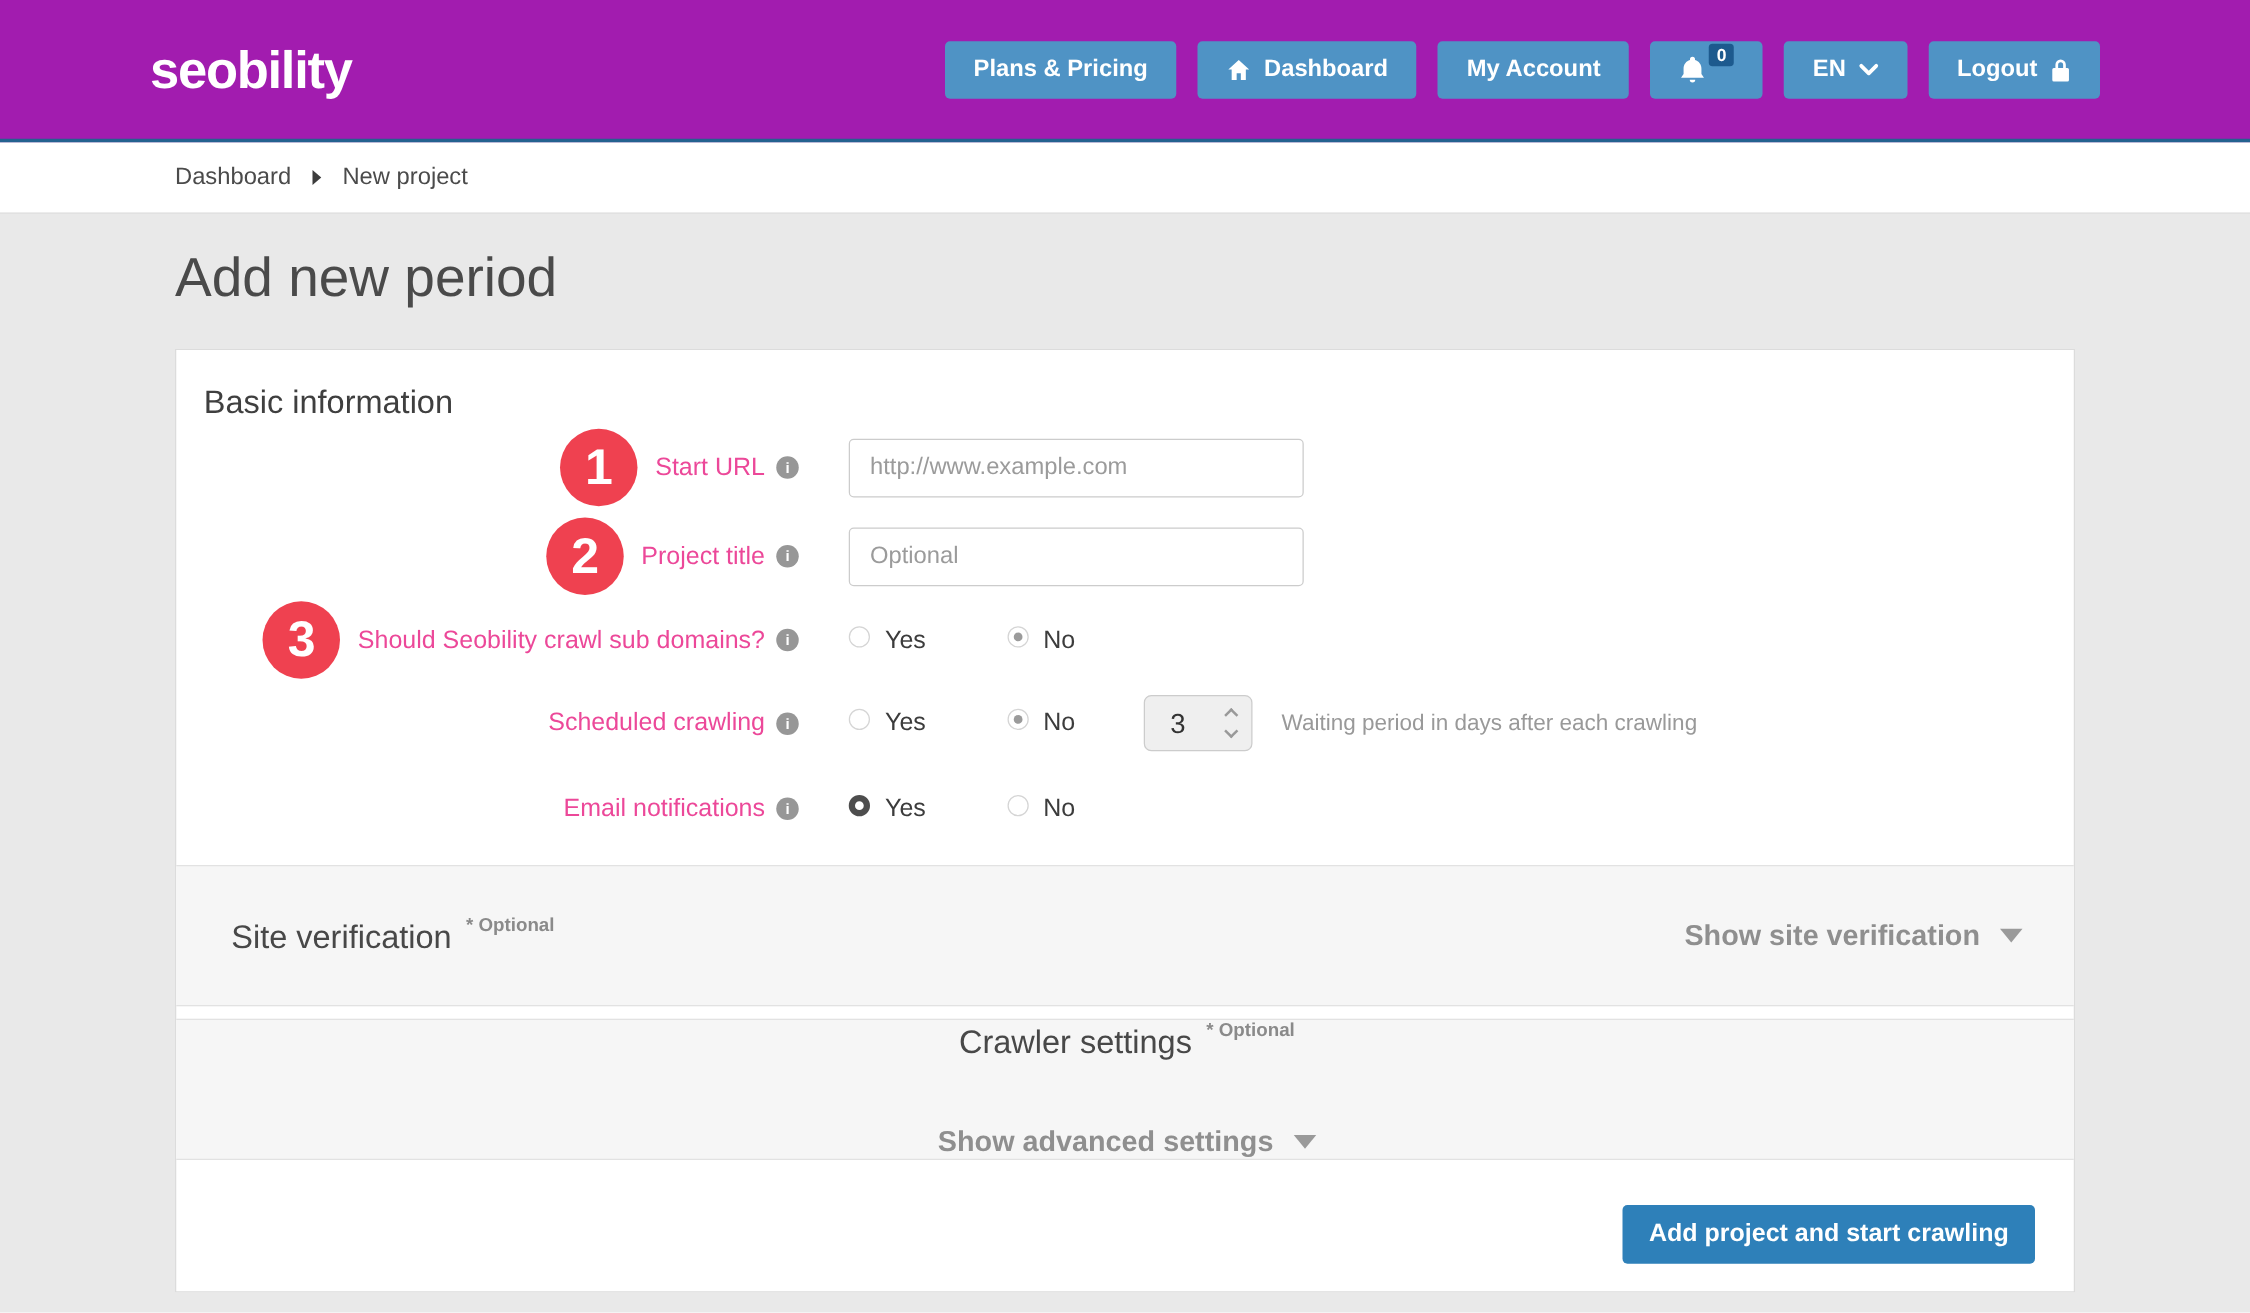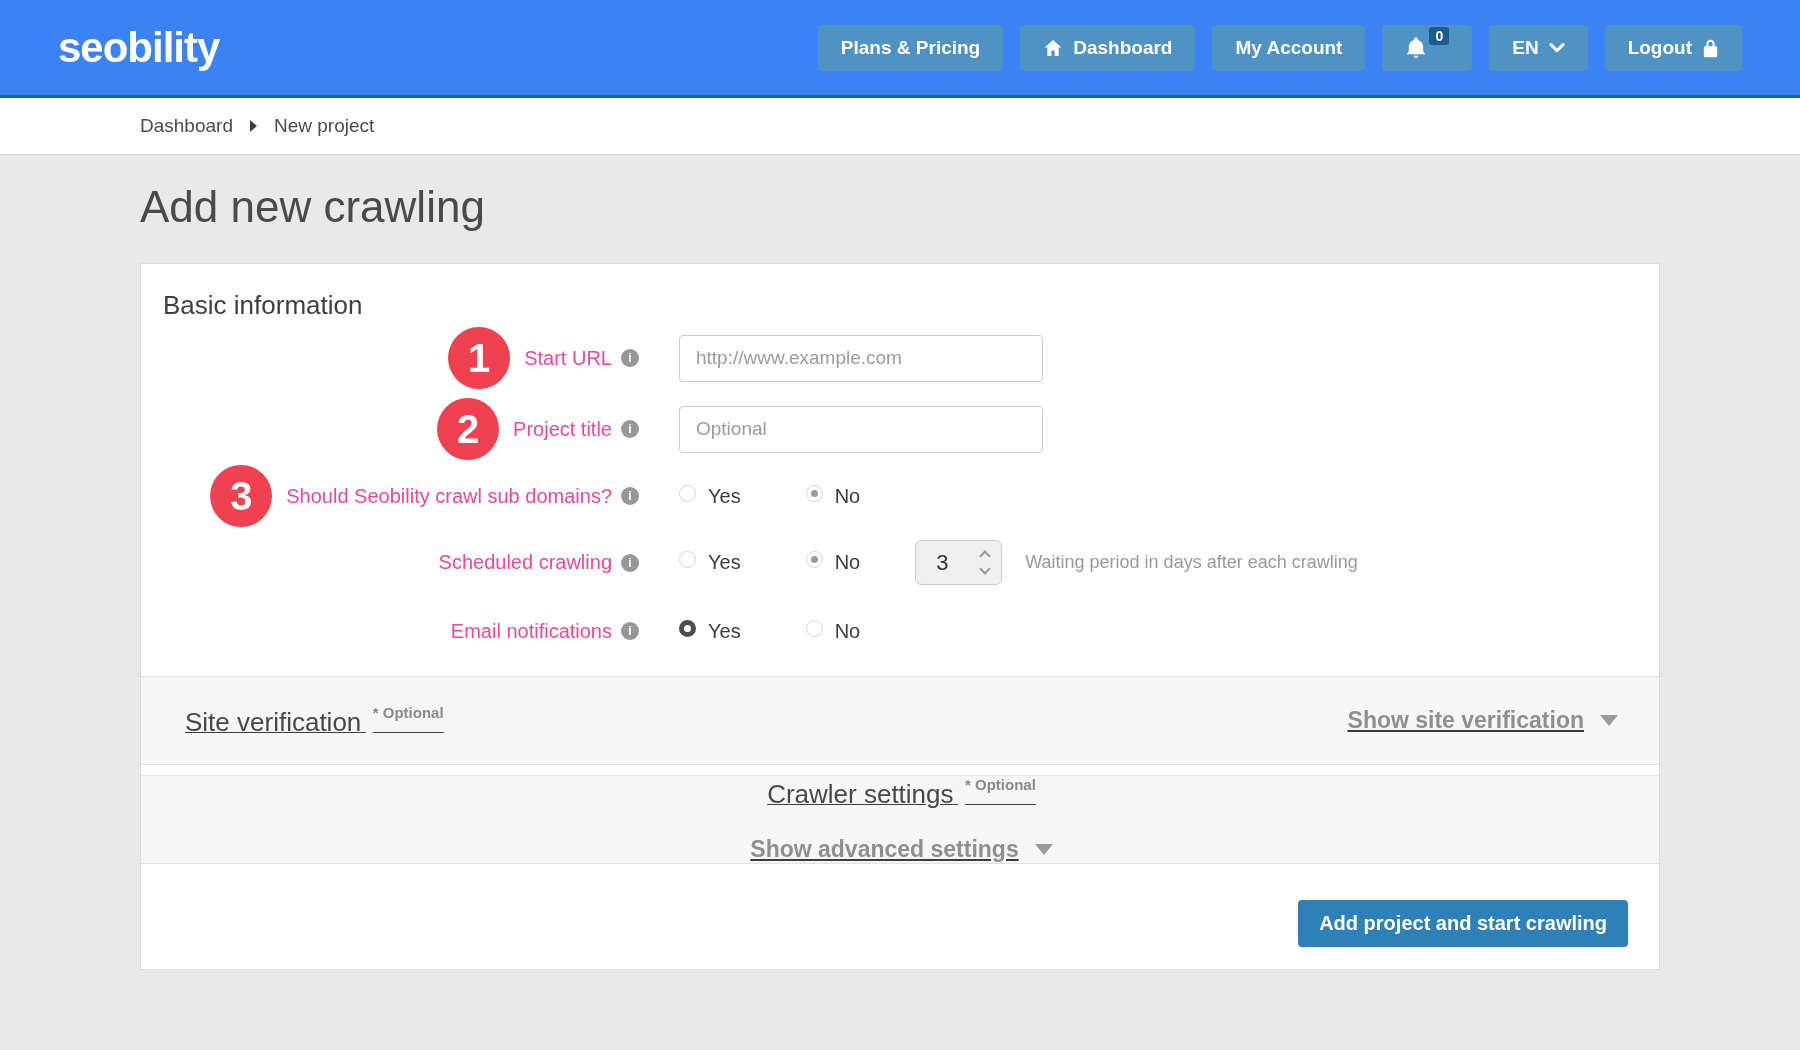--- a/index.html
+++ b/index.html
@@ -6,27 +6,27 @@
   html, body { width: 1800px; height: 1050px; }
   body {
     font-family: "Liberation Sans", "DejaVu Sans", sans-serif;
     background: #e9e9e9;
     overflow: hidden;
     color: #3c3c3c;
   }
 
   
   .header {
-    height: 98px;
-    background: #3b82f6;
+    height: 114px;
+    background: #a21caf;
     border-bottom: 3px solid #24628f;
     display: flex;
     align-items: center;
     justify-content: space-between;
-    padding: 0 58px;
+    padding: 0 120px;
   }
   .logo {
     color: #ffffff;
     font-size: 42px;
     font-weight: bold;
     letter-spacing: -1px;
     cursor: pointer;
   }
   .nav { display: flex; align-items: center; gap: 17px; }
   .nav-btn {
@@ -184,29 +184,28 @@
   }
   .spinner-value { font-size: 22px; color: #333333; }
   .spinner-arrows { display: flex; flex-direction: column; gap: 5px; }
   .chev { width: 8px; height: 8px; border-right: 2px solid #999; border-bottom: 2px solid #999; }
   .chev.up   { transform: rotate(-135deg); margin-top: 3px; }
   .chev.down { transform: rotate(45deg);   margin-bottom: 3px; }
   .hint-text { font-size: 18px; color: #999999; margin-left: 23px; white-space: nowrap; }
 
   
   .collapse-section {
-    height: 89px;
+    height: 113px;
     background: #f6f6f6;
     border-top: 1px solid #e2e2e2;
     border-bottom: 1px solid #e2e2e2;
     display: flex;
     align-items: center;
     justify-content: space-between;
     padding: 0 41px 0 44px;
-    text-decoration: underline;
   }
   .collapse-section + .collapse-section { margin-top: 10px; flex-direction: column; }
   .cs-title { font-size: 26px; font-weight: 400; color: #484848; }
   .cs-optional {
     font-size: 15px;
     font-weight: bold;
     color: #8a8a8a;
     vertical-align: 13px;
     margin-left: 7px;
   }
@@ -283,21 +282,21 @@
   </div>
 </div>
 
 <div class="breadcrumb-bar">
   <span class="crumb">Dashboard</span>
   <span class="crumb-arrow"></span>
   <span>New project</span>
 </div>
 
 <div class="main">
-  <h1 class="page-title">Add new crawling</h1>
+  <h1 class="page-title">Add new period</h1>
 
   <div class="card">
     <div class="card-body">
       <h2 class="section-h">Basic information</h2>
 
       <div class="form-row row-input">
         <div class="label-col">
           <span class="step-badge">1</span>
           <span class="field-label">Start URL</span>
           <span class="info-icon">i</span>

